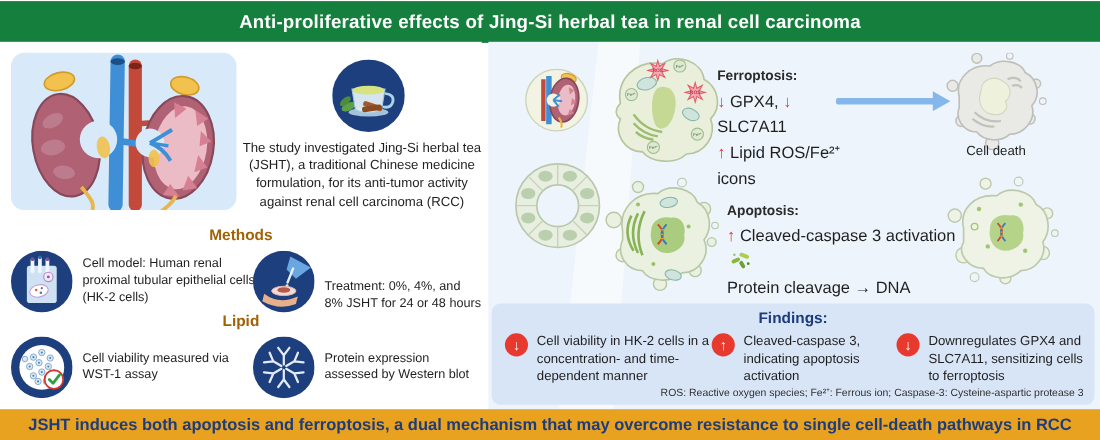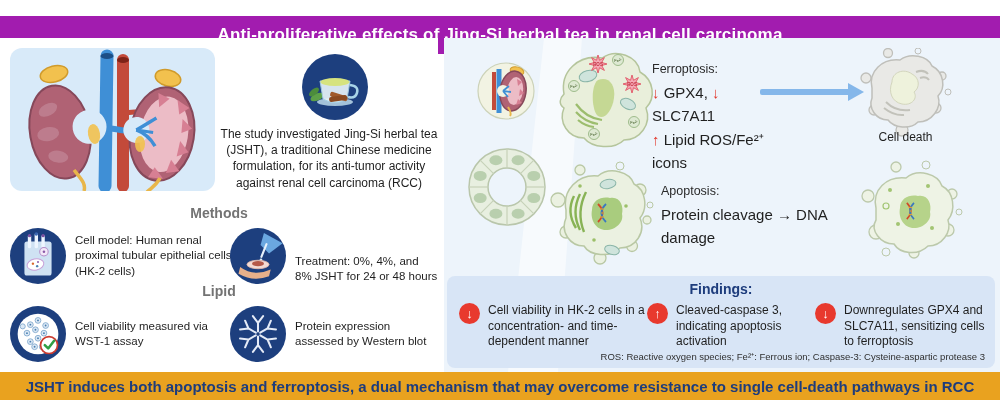--- a/index.html
+++ b/index.html
@@ -1,42 +1,42 @@
 <!DOCTYPE html>
 <html><head>
 <meta charset="utf-8">
 <style>
   * { margin:0; padding:0; box-sizing:border-box; }
   body { font-family:"Liberation Sans", sans-serif; background:#fff; }
   .page { position:relative; width:1000px; height:400px; background:#ffffff; overflow:hidden; }
 
-  .banner { position:absolute; left:0; top:16px; width:1000px; height:38px; background:#a21caf;
+  .banner { position:absolute; left:0; top:1px; width:1000px; height:38px; background:#15803d;
             display:flex; align-items:center; justify-content:center; }
   .banner h1 { color:#ffffff; font-size:17px; font-weight:700; letter-spacing:.2px; }
 
   .footer { position:absolute; left:0; top:372px; width:1000px; height:28px; background:#e9a21f;
             display:flex; align-items:center; justify-content:center; }
   .footer span { color:#1d3c7c; font-size:15px; font-weight:700; }
 
   .left-panel  { position:absolute; left:0;   top:38px; width:438px; height:334px; background:#ffffff; }
   .right-panel { position:absolute; left:444px; top:38px; width:556px; height:334px; background:#edf4fb; }
 
   .abs { position:absolute; }
 
   .kidney-box { left:10px; top:10px; width:205px; height:143px; background:#d8eaf9; border-radius:12px; overflow:hidden; }
 
   .study-desc { left:218px; top:88px; width:222px; text-align:center; font-size:12px; line-height:1.35; color:#1f1f1f; }
 
-  .sec-heading { left:0; width:438px; text-align:center; color:#737373; font-size:14px; font-weight:700; }
+  .sec-heading { left:0; width:438px; text-align:center; color:#a16207; font-size:14px; font-weight:700; }
 
   .m-item { display:flex; gap:9px; align-items:center; }
   .m-item .icon-circle { flex:0 0 56px; width:56px; height:56px; }
   .m-item p { font-size:11.5px; line-height:1.32; color:#1f1f1f; }
 
-  .mech-text .mh { font-size:12.5px; font-weight:400; color:#2a2a2a; margin-bottom:5px; }
+  .mech-text .mh { font-size:12.5px; font-weight:700; color:#2a2a2a; margin-bottom:5px; }
   .mech-text .ml { font-size:15px; color:#1f1f1f; line-height:1.55; }
   .red { color:#e23a2e; }
 
   .cell-death-label { text-align:center; font-size:12px; color:#1f1f1f; }
 
   .findings-box { left:3px; top:238px; width:548px; height:92px; background:#d8e5f6; border-radius:8px; }
   .findings-box h2 { position:absolute; left:0; top:5px; width:548px; text-align:center;
                      color:#1d3c7c; font-size:14px; font-weight:700; }
   .f-item { position:absolute; top:27px; display:flex; gap:8px; align-items:flex-start; }
   .f-item .badge { flex:0 0 21px; width:21px; height:21px; border-radius:50%; background:#e8392e;
@@ -375,20 +375,27 @@
           <line x1="-6" y1="4" x2="-2" y2="4" stroke="#e8a22a" stroke-width="1.2"></line>
         </g>
         <circle cx="30" cy="26" r="1.8" fill="#9cc06a"></circle>
           <circle cx="76" cy="46" r="1.8" fill="#9cc06a"></circle>
           <circle cx="44" cy="80" r="1.8" fill="#9cc06a"></circle>
       </svg>
     </div>
 
     <div class="abs mech-text" style="left:201px; top:146px; width:215px;margin-left:16px;">
       <div class="mh">Apoptosis:</div>
+      <div class="ml"><span class="red">↑</span><span> Cleaved-caspase 3 activation</span><svg width="20" height="18" viewBox="0 0 22 20" style="vertical-align:-4px; margin-left:2px;">
+            <rect x="2" y="8" width="9" height="4" rx="2" fill="#86b83c" transform="rotate(-25 6 10)"></rect>
+            <rect x="10" y="3" width="10" height="4" rx="2" fill="#a8cf4e" transform="rotate(20 15 5)"></rect>
+            <rect x="9" y="12" width="8" height="4" rx="2" fill="#6ca32f" transform="rotate(60 13 14)"></rect>
+            <circle cx="19" cy="13" r="1.4" fill="#4e8a2a"></circle>
+            <circle cx="5" cy="4" r="1.2" fill="#9cc06a"></circle>
+          </svg></div>
       <div class="ml">Protein cleavage → DNA damage</div>
     </div>
 
     <div class="abs" style="left:412px; top:122px;">
       <svg width="110" height="100" viewBox="0 0 110 100">
         <g fill="#eef3e5" stroke="#bcc9ab" stroke-width="1.3">
           <circle cx="12" cy="36" r="6"></circle>
             <circle cx="20" cy="72" r="7"></circle>
             <circle cx="58" cy="93" r="5"></circle>
           <circle cx="92" cy="70" r="6"></circle>

